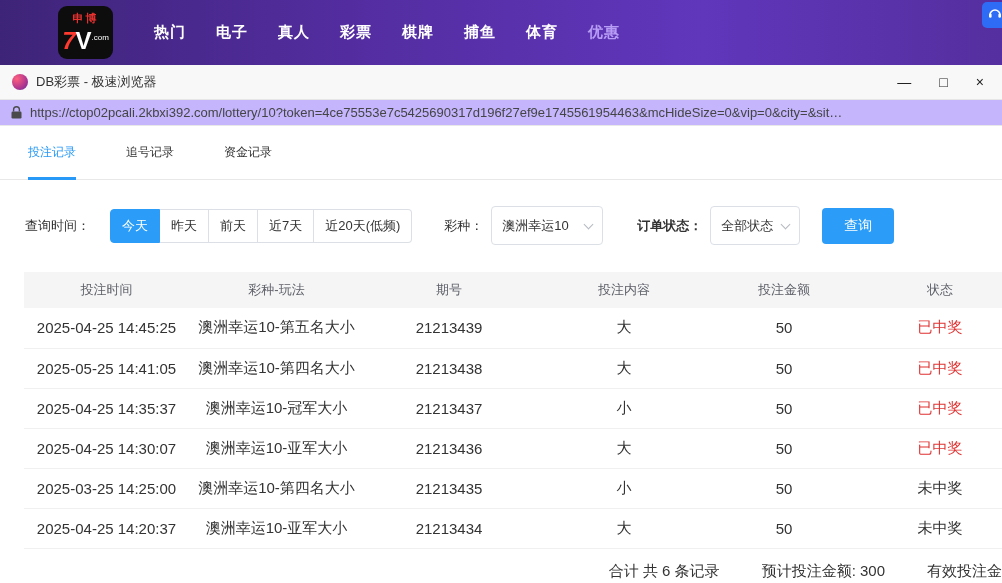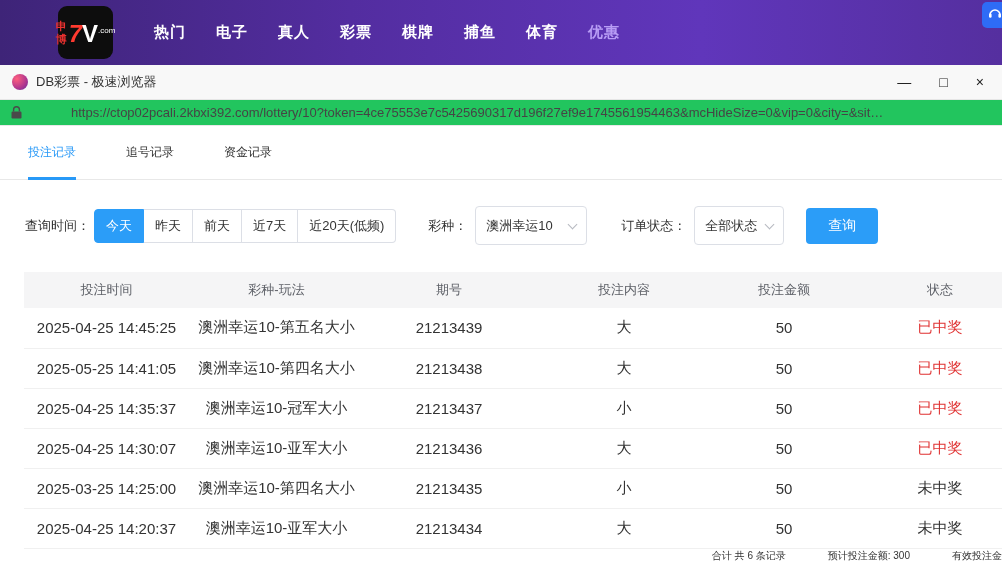--- a/index.html
+++ b/index.html
@@ -5,21 +5,21 @@
 <style>
   * { margin:0; padding:0; box-sizing:border-box; }
   html,body { width:1002px; height:583px; overflow:hidden; background:#fff;
               font-family:"Liberation Sans","DejaVu Sans",sans-serif; }
 
   
   .site-nav { position:relative; height:65px;
     background:linear-gradient(90deg,#3e2478 0%,#532da0 35%,#6036bb 70%,#552f9f 100%);
     display:flex; align-items:center; padding-left:58px; }
   .logo { width:55px; height:53px; background:#0d0d0d; border-radius:9px;
-    display:flex; flex-direction:row; align-items:center; justify-content:center;
+    display:flex; flex-direction:column; align-items:center; justify-content:center;
     margin-right:26px; cursor:pointer; }
   .logo-top { color:#e8312f; font-size:11px; font-weight:bold; letter-spacing:2px; line-height:13px; }
   .logo-main { display:flex; align-items:flex-end; line-height:26px; }
   .logo-7 { color:#ff3a2f; font-size:24px; font-weight:bold; font-style:italic; }
   .logo-v { color:#fff; font-size:24px; font-weight:bold; }
   .logo-com { color:#fff; font-size:8px; margin-bottom:3px; }
   .nav-items { display:flex; align-items:center; }
   .nav-item { color:#fff; font-size:15px; font-weight:bold; letter-spacing:1px;
     margin:0 15px; cursor:pointer; text-decoration:none; }
   .nav-item.highlight { color:#b89df5; }
@@ -29,45 +29,45 @@
 
   
   .titlebar { height:32px; background:#f8f8f8; border-bottom:1px solid #e6e6e6;
     display:flex; align-items:center; padding:17px 12px; }
   .favicon { width:16px; height:16px; border-radius:50%;
     background:radial-gradient(circle at 30% 30%, #ff5f7e, #b0368f 60%, #5f2e9e);
     margin-right:8px; flex:none; }
   .title-text { font-size:13px; color:#333; }
   .win-controls { margin-left:auto; display:flex; align-items:center; gap:28px; padding-right:6px; }
   .win-btn { font-size:14px; color:#222; cursor:pointer; line-height:1; }
-  .addressbar { height:26px; background:#22c55e; border-bottom:1px solid #e8e8e8;
-    display:flex; align-items:center; padding:0 11px;gap:41px; }
+  .addressbar { height:26px; background:#c4b5fd; border-bottom:1px solid #e8e8e8;
+    display:flex; align-items:center; padding:0 11px; }
   .lock-wrap { margin-right:8px; display:flex; align-items:center; }
   .url-text { font-size:13px; color:#454545; white-space:nowrap; overflow:hidden; }
 
   
   .tabs { display:flex; align-items:center; height:54px; padding:0 28px;
     border-bottom:1px solid #e8e8e8; gap:50px; background:#fff; }
   .tab { position:relative; height:100%; display:flex; align-items:center;
     font-size:12px; color:#333; cursor:pointer; }
   .tab.active { color:#2899f7; }
   .tab.active::after { content:""; position:absolute; left:0; right:0; bottom:-1px;
     height:3px; background:#2899f7; }
 
   
   .filters { display:flex; align-items:center; padding:26px 0 27px 25px; }
   .filter-label { font-size:13px; color:#333; white-space:nowrap; }
-  .time-group { display:flex; margin-left:4px;align-items:flex-end; }
+  .time-group { display:flex; margin-left:20px;align-items:flex-end; }
   .time-btn { height:34px; line-height:32px; padding:0 11px; font-size:13px; color:#333;
     background:#fff; border:1px solid #dcdfe6; border-left:none; cursor:pointer; white-space:nowrap; }
   .time-btn:first-child { border-left:1px solid #dcdfe6; border-radius:4px 0 0 4px; }
   .time-btn:last-child { border-radius:0 4px 4px 0; }
   .time-btn.active { background:#2b9df8; border-color:#2b9df8; color:#fff; }
   .sel-label-1 { margin-left:32px; }
-  .sel-label-2 { margin-left:34px; }
+  .sel-label-2 { margin-left:34px;font-weight:bold; }
   .select { display:flex; align-items:center; justify-content:space-between;
     height:39px; border:1px solid #dcdfe6; border-radius:4px; background:#fff;
     padding:16px 10px; margin-left:8px; font-size:13px; color:#333; cursor:pointer; }
   .select.lottery { width:112px; }
   .select.status { width:90px; }
   .chev { width:7px; height:7px; border-right:1.4px solid #b6b9c0; border-bottom:1.4px solid #b6b9c0;
     transform:rotate(45deg); margin-top:-3px; flex:none; margin-left:8px; }
   .search-btn { margin-left:22px; width:72px; height:36px; background:#2b9df8; color:#fff;
     border:none; border-radius:4px; font-size:14px; cursor:pointer; }
 
@@ -76,21 +76,21 @@
   col.c1{width:165px;} col.c2{width:175px;} col.c3{width:170px;}
   col.c4{width:180px;} col.c5{width:140px;} col.c6{width:172px;}
   thead th { background:#f5f5f6; height:36px; font-size:13px; color:#5c5f66;
     font-weight:normal; text-align:center; }
   tbody td { height:40px; font-size:15px; color:#333; text-align:center;
     border-bottom:1px solid #f0f0f0; }
   td.status.won { color:#e03333; }
 
   
   .summary { display:flex; justify-content:flex-end; align-items:center;
-    gap:42px; font-size:10px; color:#333; white-space:nowrap; }
+    gap:42px; padding-top:13px; font-size:15px; color:#333; white-space:nowrap; }
 </style>
 </head>
 <body>
 
 <div class="site-nav">
   <div class="logo">
     <span class="logo-top">申博</span>
     <span class="logo-main">
         <span class="logo-7">7</span>
         <span class="logo-v">V</span>

